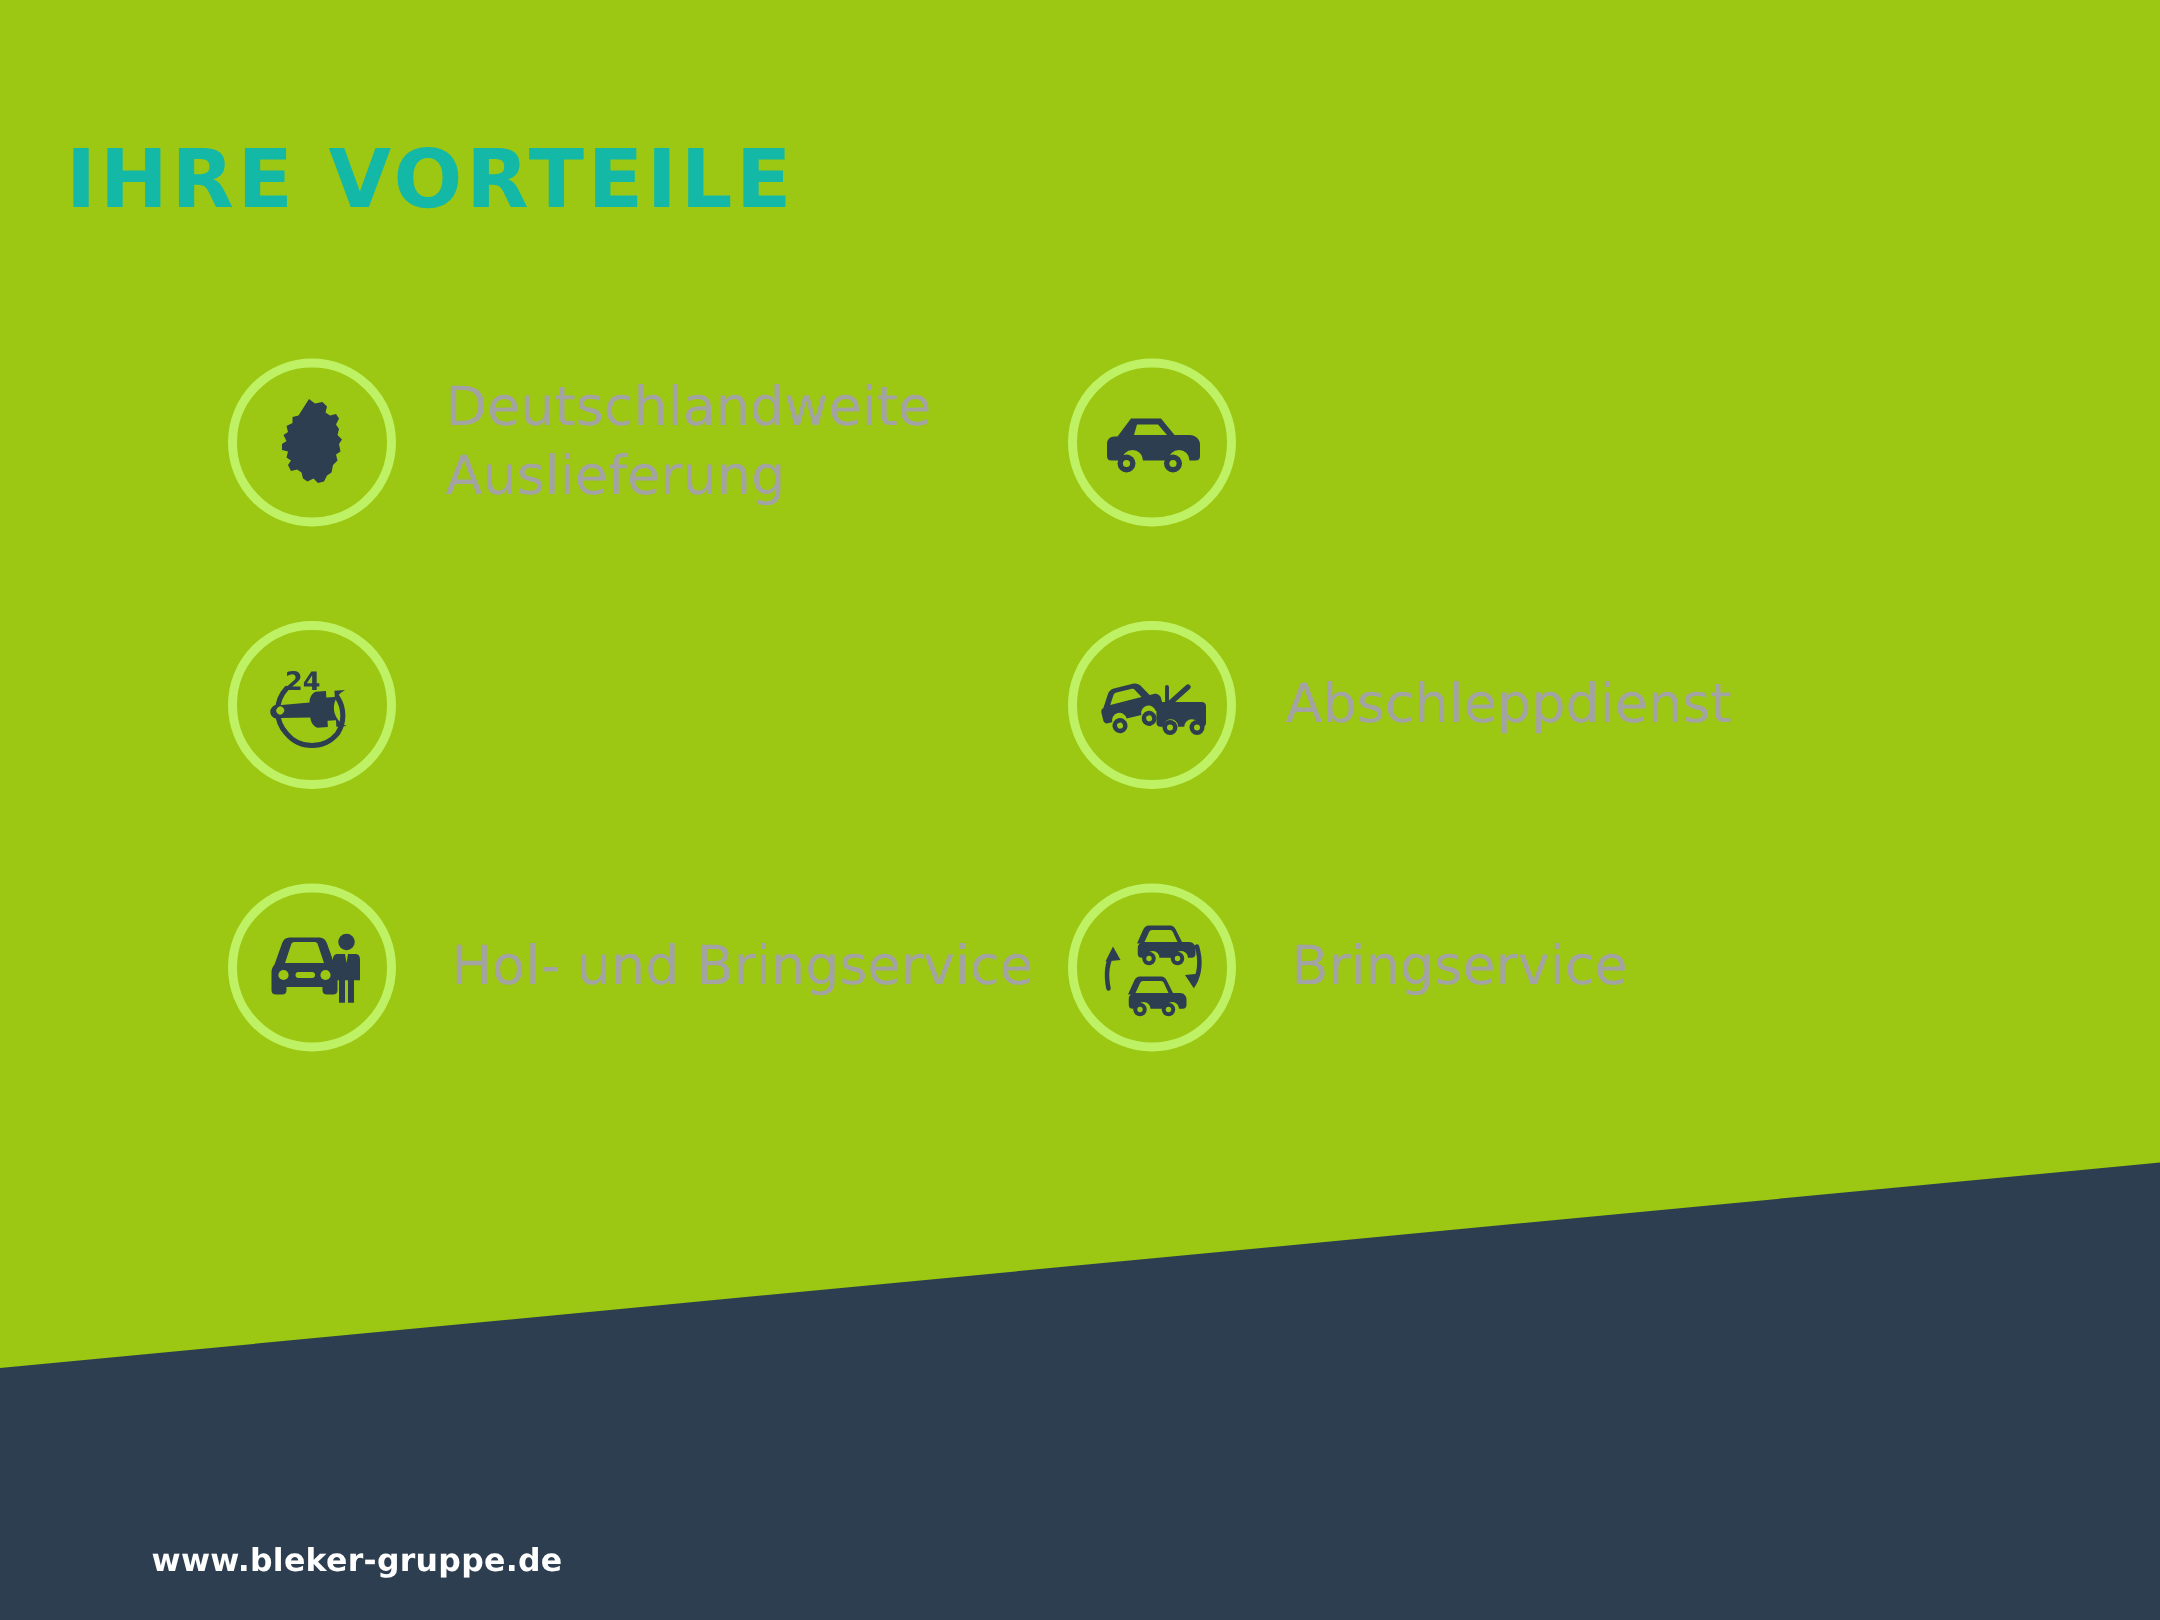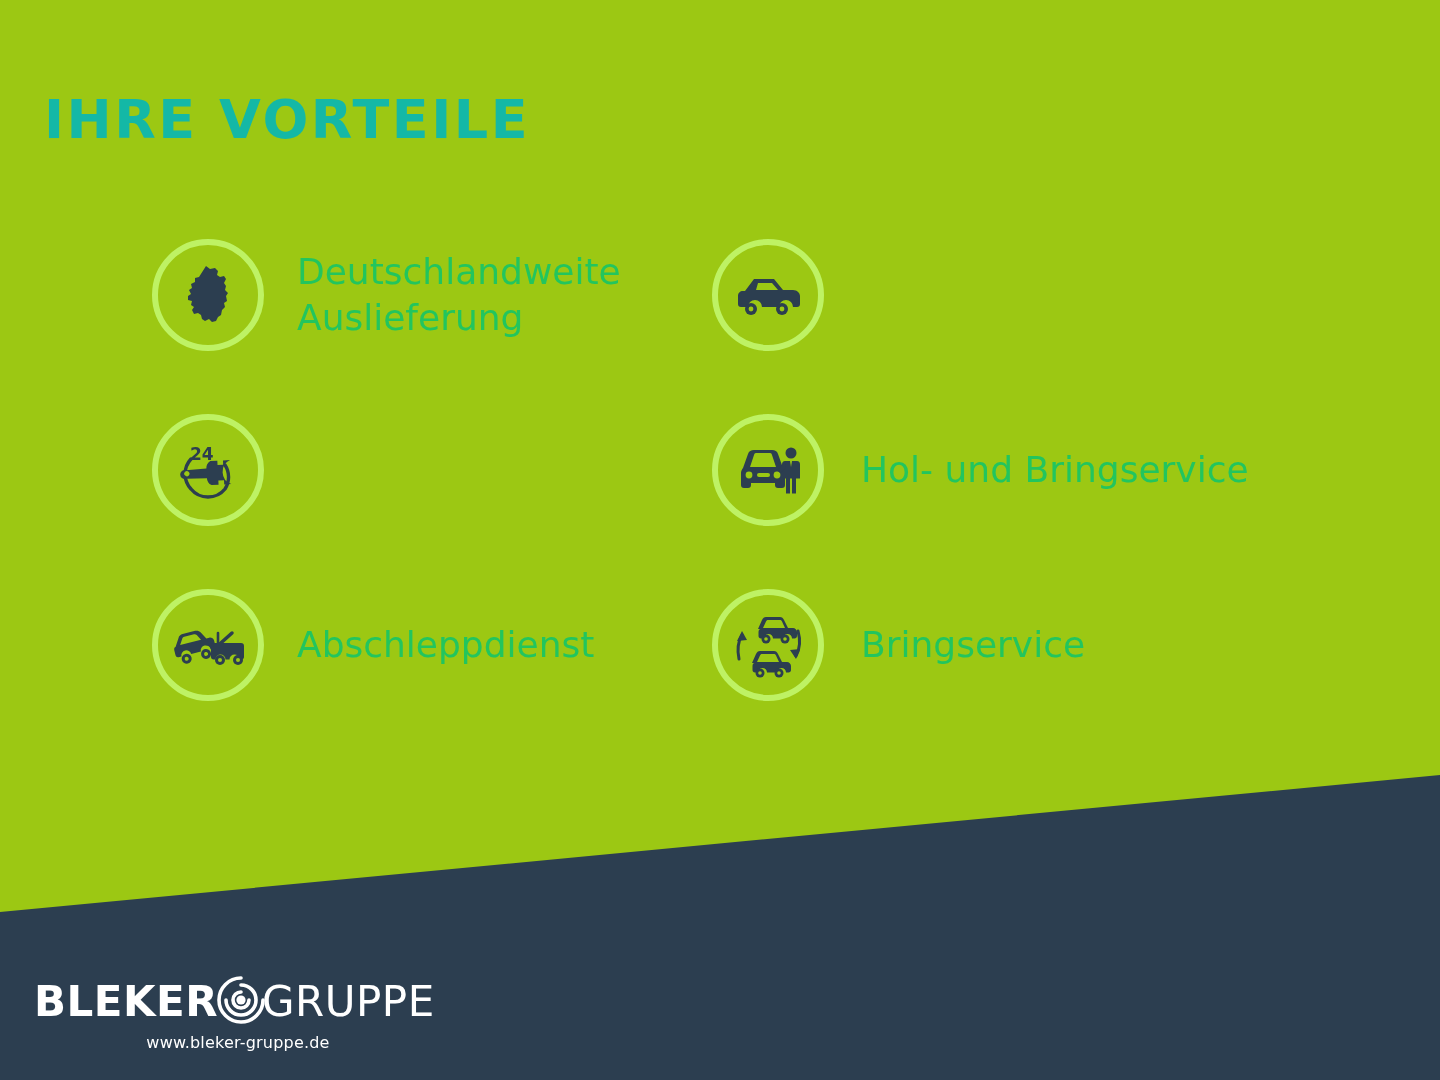--- a/index.html
+++ b/index.html
@@ -66,21 +66,21 @@
     border-radius: 50%;
     border: 6px solid #bef264;
     box-sizing: border-box;
     display: flex;
     align-items: center;
     justify-content: center;
   }
   .icon-circle svg { display: block; }
   .benefit-label {
     margin-left: 33px;
-    color: #22c55e;
+    color: #a3a3a3;
     font-size: 36px;
     line-height: 1.28;
     font-weight: 400;
     font-family: "DejaVu Sans", sans-serif;
     white-space: pre-line;
   }
   .benefit.col2 .benefit-label { margin-left: 37px; }
 
   
   #logo-block {
@@ -111,22 +111,22 @@
     margin-left: -6px;
   }
   #logo-mark {
     margin: 0 0 0 -4px;
     flex: 0 0 auto;
   }
   #logo-url {
     margin-top: 8px;
     text-align: center;
     color: #ffffff;
-    font-size: 16px;
-    font-weight: 400;
+    font-size: 21px;
+    font-weight: 700;
     letter-spacing: 0.2px;
     font-family: "DejaVu Sans", sans-serif;
     padding-left: 28px;
   }
 </style>
 </head>
 <body>
 
 <div id="slide">
 
@@ -168,41 +168,20 @@
           <svg width="70" height="70" viewBox="0 0 70 70" aria-hidden="true">
             <path d="M18 24 A22 22 0 0 0 18 54 A22 22 0 0 0 52 54 A22 22 0 0 0 52 30" fill="none" stroke="#2c3e50" stroke-width="3.4" stroke-linecap="round"></path>
             <text x="17" y="25" font-family="DejaVu Sans, sans-serif" font-size="17" font-weight="700" fill="#2c3e50">24</text>
             <g transform="rotate(42 40 38)">
               <path fill="#2c3e50" d="M44 17 l-5 5 3 3 -4 4 -3 -3 -5 5 c-1 3 0 6 2 8 l-14 15 a4.5 4.5 0 1 0 6 6 l15 -14 c2 2 5 3 8 2 l5 -5 -3 -3 4 -4 3 3 5 -5 a13 13 0 0 1 -17 -17 z"></path>
               <circle fill="#9cc813" cx="21" cy="56" r="2.6"></circle>
             </g>
           </svg>
         </span>
       </div>
-    </div>
-
-    <div class="benefit col2">
-      <div class="icon-circle">
-        <span>
-          <svg width="70" height="52" viewBox="0 0 70 52" aria-hidden="true">
-
-            <path fill="#2c3e50" d="M10 24 l5 -14 c1 -3 3 -4 6 -4 h18 c3 0 5 1 6 4 l5 14 c1 1 2 3 2 5 v12 c0 2 -1 3 -3 3 h-4 c-2 0 -3 -1 -3 -3 v-2 h-24 v2 c0 2 -1 3 -3 3 h-4 c-2 0 -3 -1 -3 -3 v-12 c0 -2 1 -4 2 -5 z"></path>
-            <path fill="#9cc813" d="M17 23 l4 -12 c0.5 -2 1.5 -2 3 -2 h12 c1.5 0 2.5 0 3 2 l4 12 z"></path>
-            <circle fill="#9cc813" cx="16" cy="31" r="3.4"></circle>
-            <circle fill="#9cc813" cx="44" cy="31" r="3.4"></circle>
-            <rect fill="#9cc813" x="24" y="29" width="13" height="4" rx="2"></rect>
-
-            <circle fill="#2c3e50" cx="58" cy="9" r="5.5"></circle>
-            <path fill="#2c3e50" d="M52 17 h12 c2 0 3 1.5 3 3.5 v14 h-4 v15 h-4 v-15 h-2 v15 h-4 v-15 h-4 v-14 c0 -2 1 -3.5 3 -3.5 z"></path>
-            <path fill="#2c3e50" d="M52 19 l-8 7 3 3 6 -5 z"></path>
-            <path fill="#9cc813" d="M57 17 l1 6 1 -6 z"></path>
-          </svg>
-        </span>
-      </div>
-      <div class="benefit-label">Hol- und Bringservice</div>
     </div>
 
     <div class="benefit col1">
       <div class="icon-circle">
         <span>
           <svg width="78" height="52" viewBox="0 0 78 52" aria-hidden="true">
 
             <g transform="rotate(-14 24 32)">
               <path fill="#2c3e50" d="M8 24 l5 -8 c1 -2 3 -3 5 -3 h13 c2 0 4 1 5 3 l4 7 h3 c2 0 4 2 4 4 v5 c0 1.5 -1 2.5 -2.5 2.5 h-3 a5 5 0 0 0 -10 0 h-10 a5 5 0 0 0 -10 0 h-3 c-1.5 0 -2.5 -1 -2.5 -2.5 v-5 c0 -2 1 -3 2 -3 z"></path>
               <path fill="#9cc813" d="M13 23 l3.5 -5.5 c0.6 -1 1.4 -1.5 2.5 -1.5 h10 c1 0 2 0.5 2.5 1.5 l3 5.5 z"></path>
@@ -223,20 +202,41 @@
             <circle fill="#9cc813" cx="69" cy="41" r="2"></circle>
           </svg>
         </span>
       </div>
       <div class="benefit-label">Abschleppdienst</div>
     </div>
 
     <div class="benefit col2">
       <div class="icon-circle">
         <span>
+          <svg width="70" height="52" viewBox="0 0 70 52" aria-hidden="true">
+
+            <path fill="#2c3e50" d="M10 24 l5 -14 c1 -3 3 -4 6 -4 h18 c3 0 5 1 6 4 l5 14 c1 1 2 3 2 5 v12 c0 2 -1 3 -3 3 h-4 c-2 0 -3 -1 -3 -3 v-2 h-24 v2 c0 2 -1 3 -3 3 h-4 c-2 0 -3 -1 -3 -3 v-12 c0 -2 1 -4 2 -5 z"></path>
+            <path fill="#9cc813" d="M17 23 l4 -12 c0.5 -2 1.5 -2 3 -2 h12 c1.5 0 2.5 0 3 2 l4 12 z"></path>
+            <circle fill="#9cc813" cx="16" cy="31" r="3.4"></circle>
+            <circle fill="#9cc813" cx="44" cy="31" r="3.4"></circle>
+            <rect fill="#9cc813" x="24" y="29" width="13" height="4" rx="2"></rect>
+
+            <circle fill="#2c3e50" cx="58" cy="9" r="5.5"></circle>
+            <path fill="#2c3e50" d="M52 17 h12 c2 0 3 1.5 3 3.5 v14 h-4 v15 h-4 v-15 h-2 v15 h-4 v-15 h-4 v-14 c0 -2 1 -3.5 3 -3.5 z"></path>
+            <path fill="#2c3e50" d="M52 19 l-8 7 3 3 6 -5 z"></path>
+            <path fill="#9cc813" d="M57 17 l1 6 1 -6 z"></path>
+          </svg>
+        </span>
+      </div>
+      <div class="benefit-label">Hol- und Bringservice</div>
+    </div>
+
+    <div class="benefit col2">
+      <div class="icon-circle">
+        <span>
           <svg width="76" height="72" viewBox="0 0 76 72" aria-hidden="true">
 
             <g transform="translate(20,4)">
               <path fill="#2c3e50" d="M8 16 l4 -9 c1 -2 2 -3 4 -3 h14 c2 0 3 1 4 3 l4 8 h5 c2 0 4 2 4 4 v4 c0 1.5 -1 2.5 -2.5 2.5 h-2.5 a4.5 4.5 0 0 0 -9 0 h-10 a4.5 4.5 0 0 0 -9 0 h-3 c-1.5 0 -2.5 -1 -2.5 -2.5 v-4 c0 -2 1 -3 2 -3 z"></path>
               <path fill="#9cc813" d="M13 15 l3 -6.5 c0.5 -1 1 -1.5 2 -1.5 h12 c1 0 1.5 0.5 2 1.5 l3 6.5 z"></path>
               <circle fill="#2c3e50" cx="16" cy="26" r="4.5"></circle>
               <circle fill="#2c3e50" cx="35" cy="26" r="4.5"></circle>
               <circle fill="#9cc813" cx="16" cy="26" r="1.8"></circle>
               <circle fill="#9cc813" cx="35" cy="26" r="1.8"></circle>
             </g>
@@ -261,28 +261,16 @@
             </g>
           </svg>
         </span>
       </div>
       <div class="benefit-label">Bringservice</div>
     </div>
 
   </div>
 
   <div id="logo-block">
-    <div id="logo-wordmark">
-      <span class="logo-text" id="logo-bleker">BLEKER</span>
-      <span id="logo-mark">
-        <svg width="54" height="54" viewBox="0 0 54 54" aria-hidden="true">
-          <path d="M27 5 a22 22 0 1 0 22 22" fill="none" stroke="#ffffff" stroke-width="3.6" stroke-linecap="round"></path>
-          <path d="M27 12 a15 15 0 1 1 -15 15" fill="none" stroke="#ffffff" stroke-width="3.6" stroke-linecap="round"></path>
-          <path d="M27 19 a8 8 0 1 0 8 8" fill="none" stroke="#ffffff" stroke-width="3.6" stroke-linecap="round"></path>
-          <circle cx="27" cy="27" r="4.6" fill="#ffffff"></circle>
-        </svg>
-      </span>
-      <span class="logo-text" id="logo-gruppe">GRUPPE</span>
-    </div>
     <div id="logo-url">www.bleker-gruppe.de</div>
   </div>
 
 </div>
 
 </body></html>

